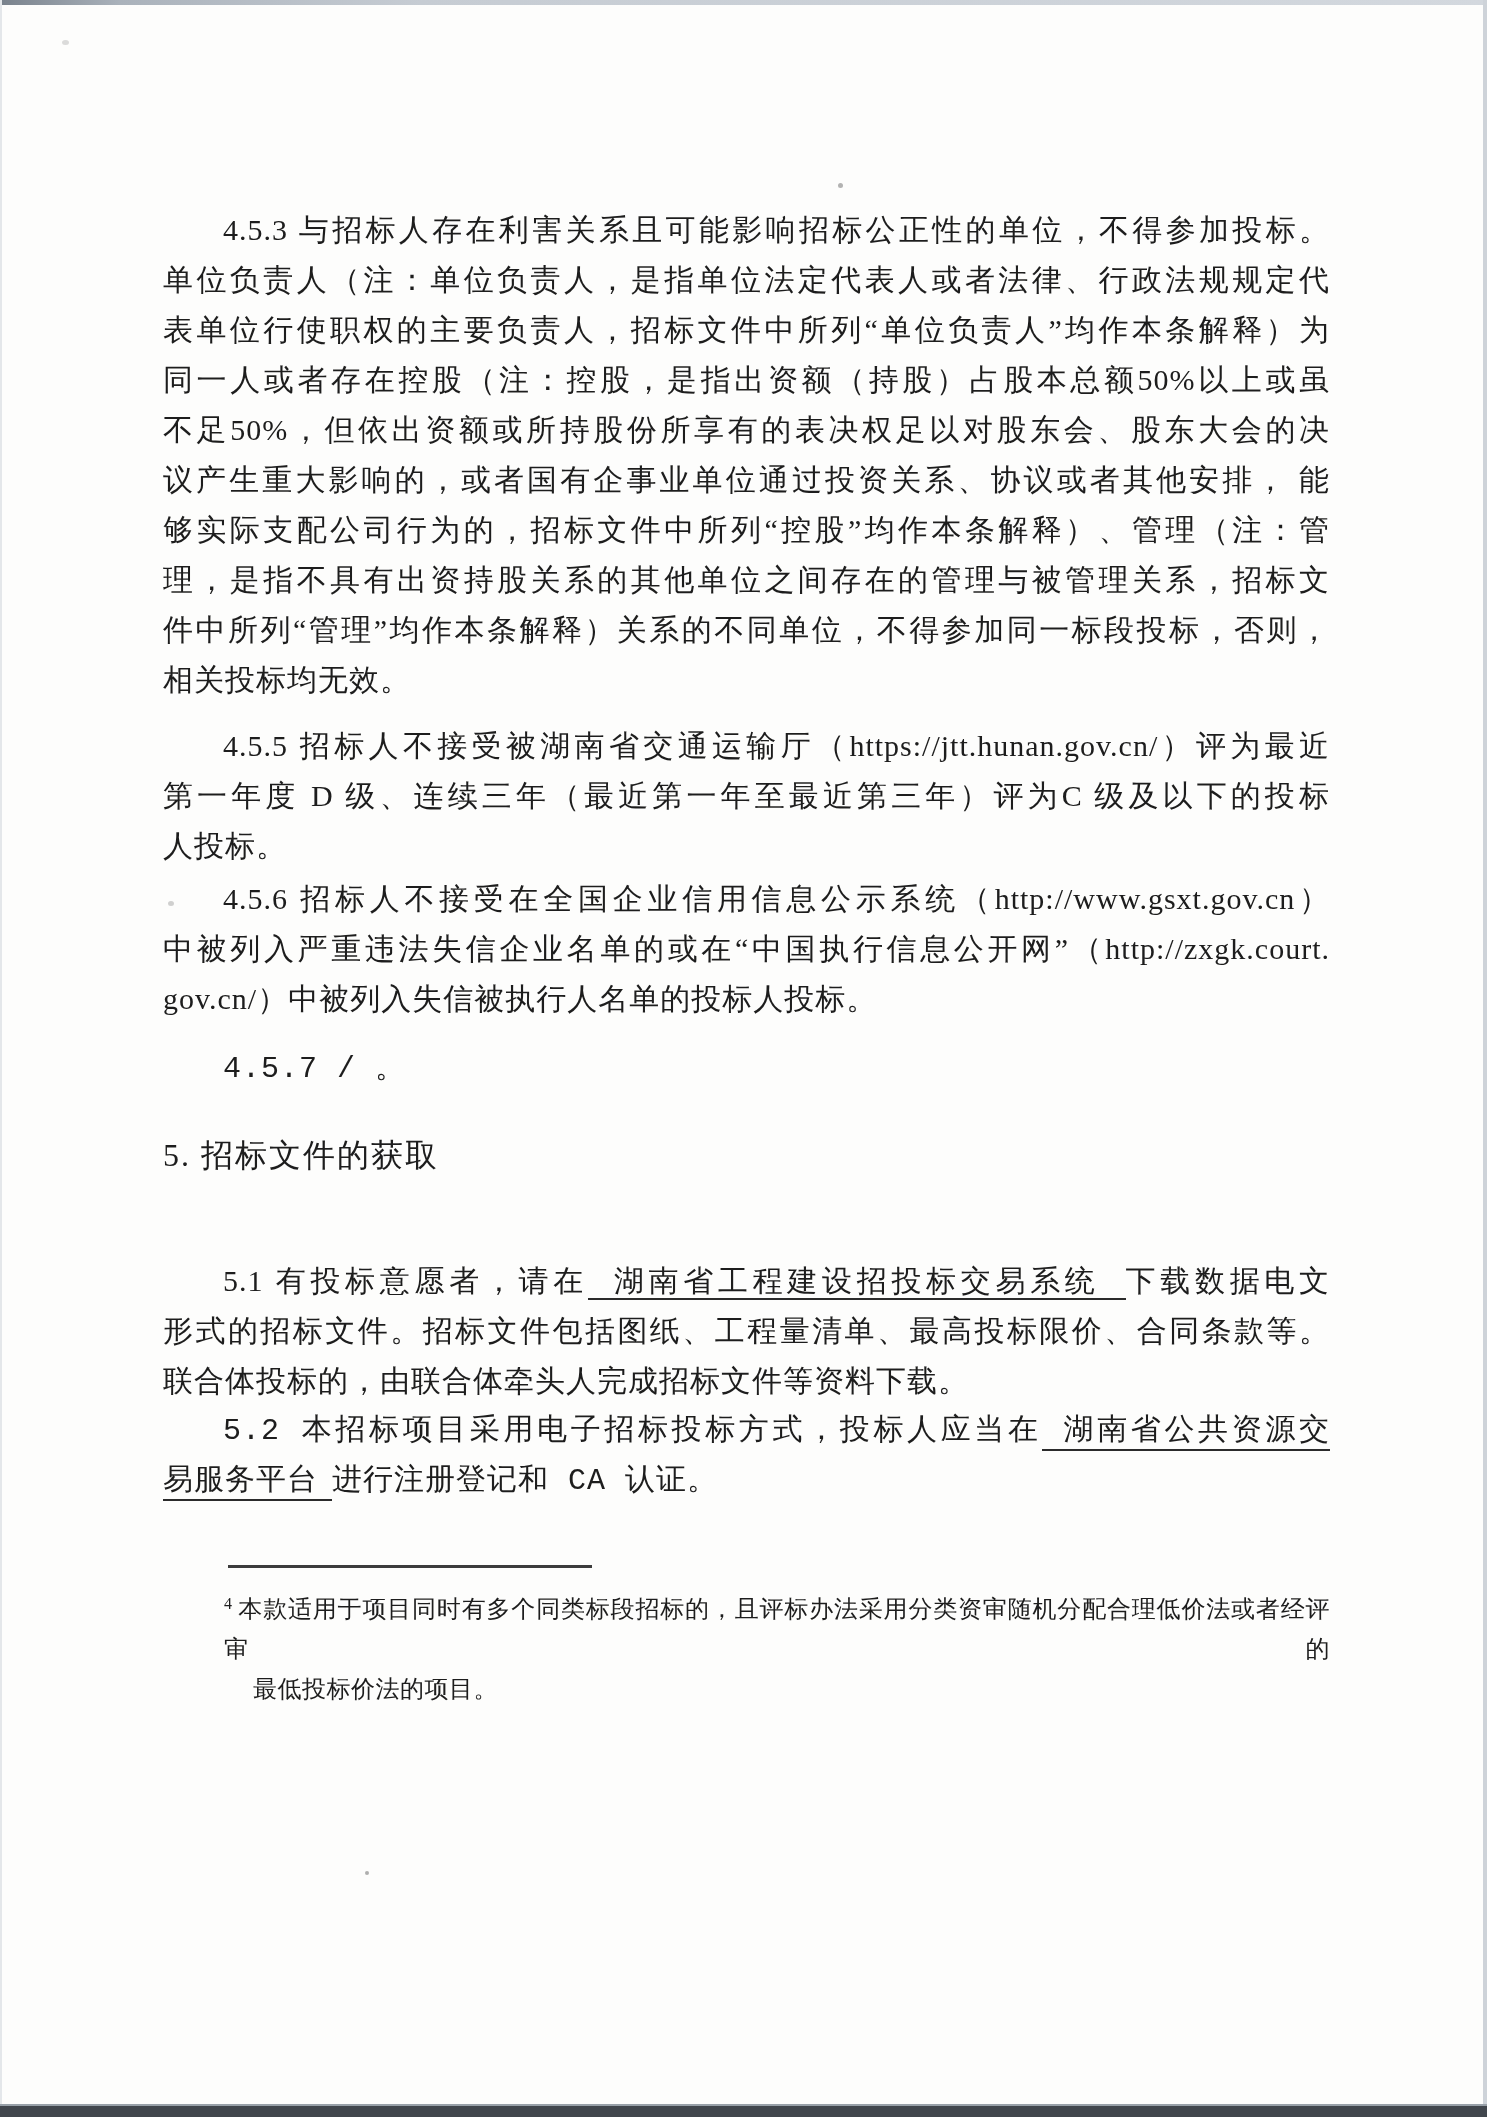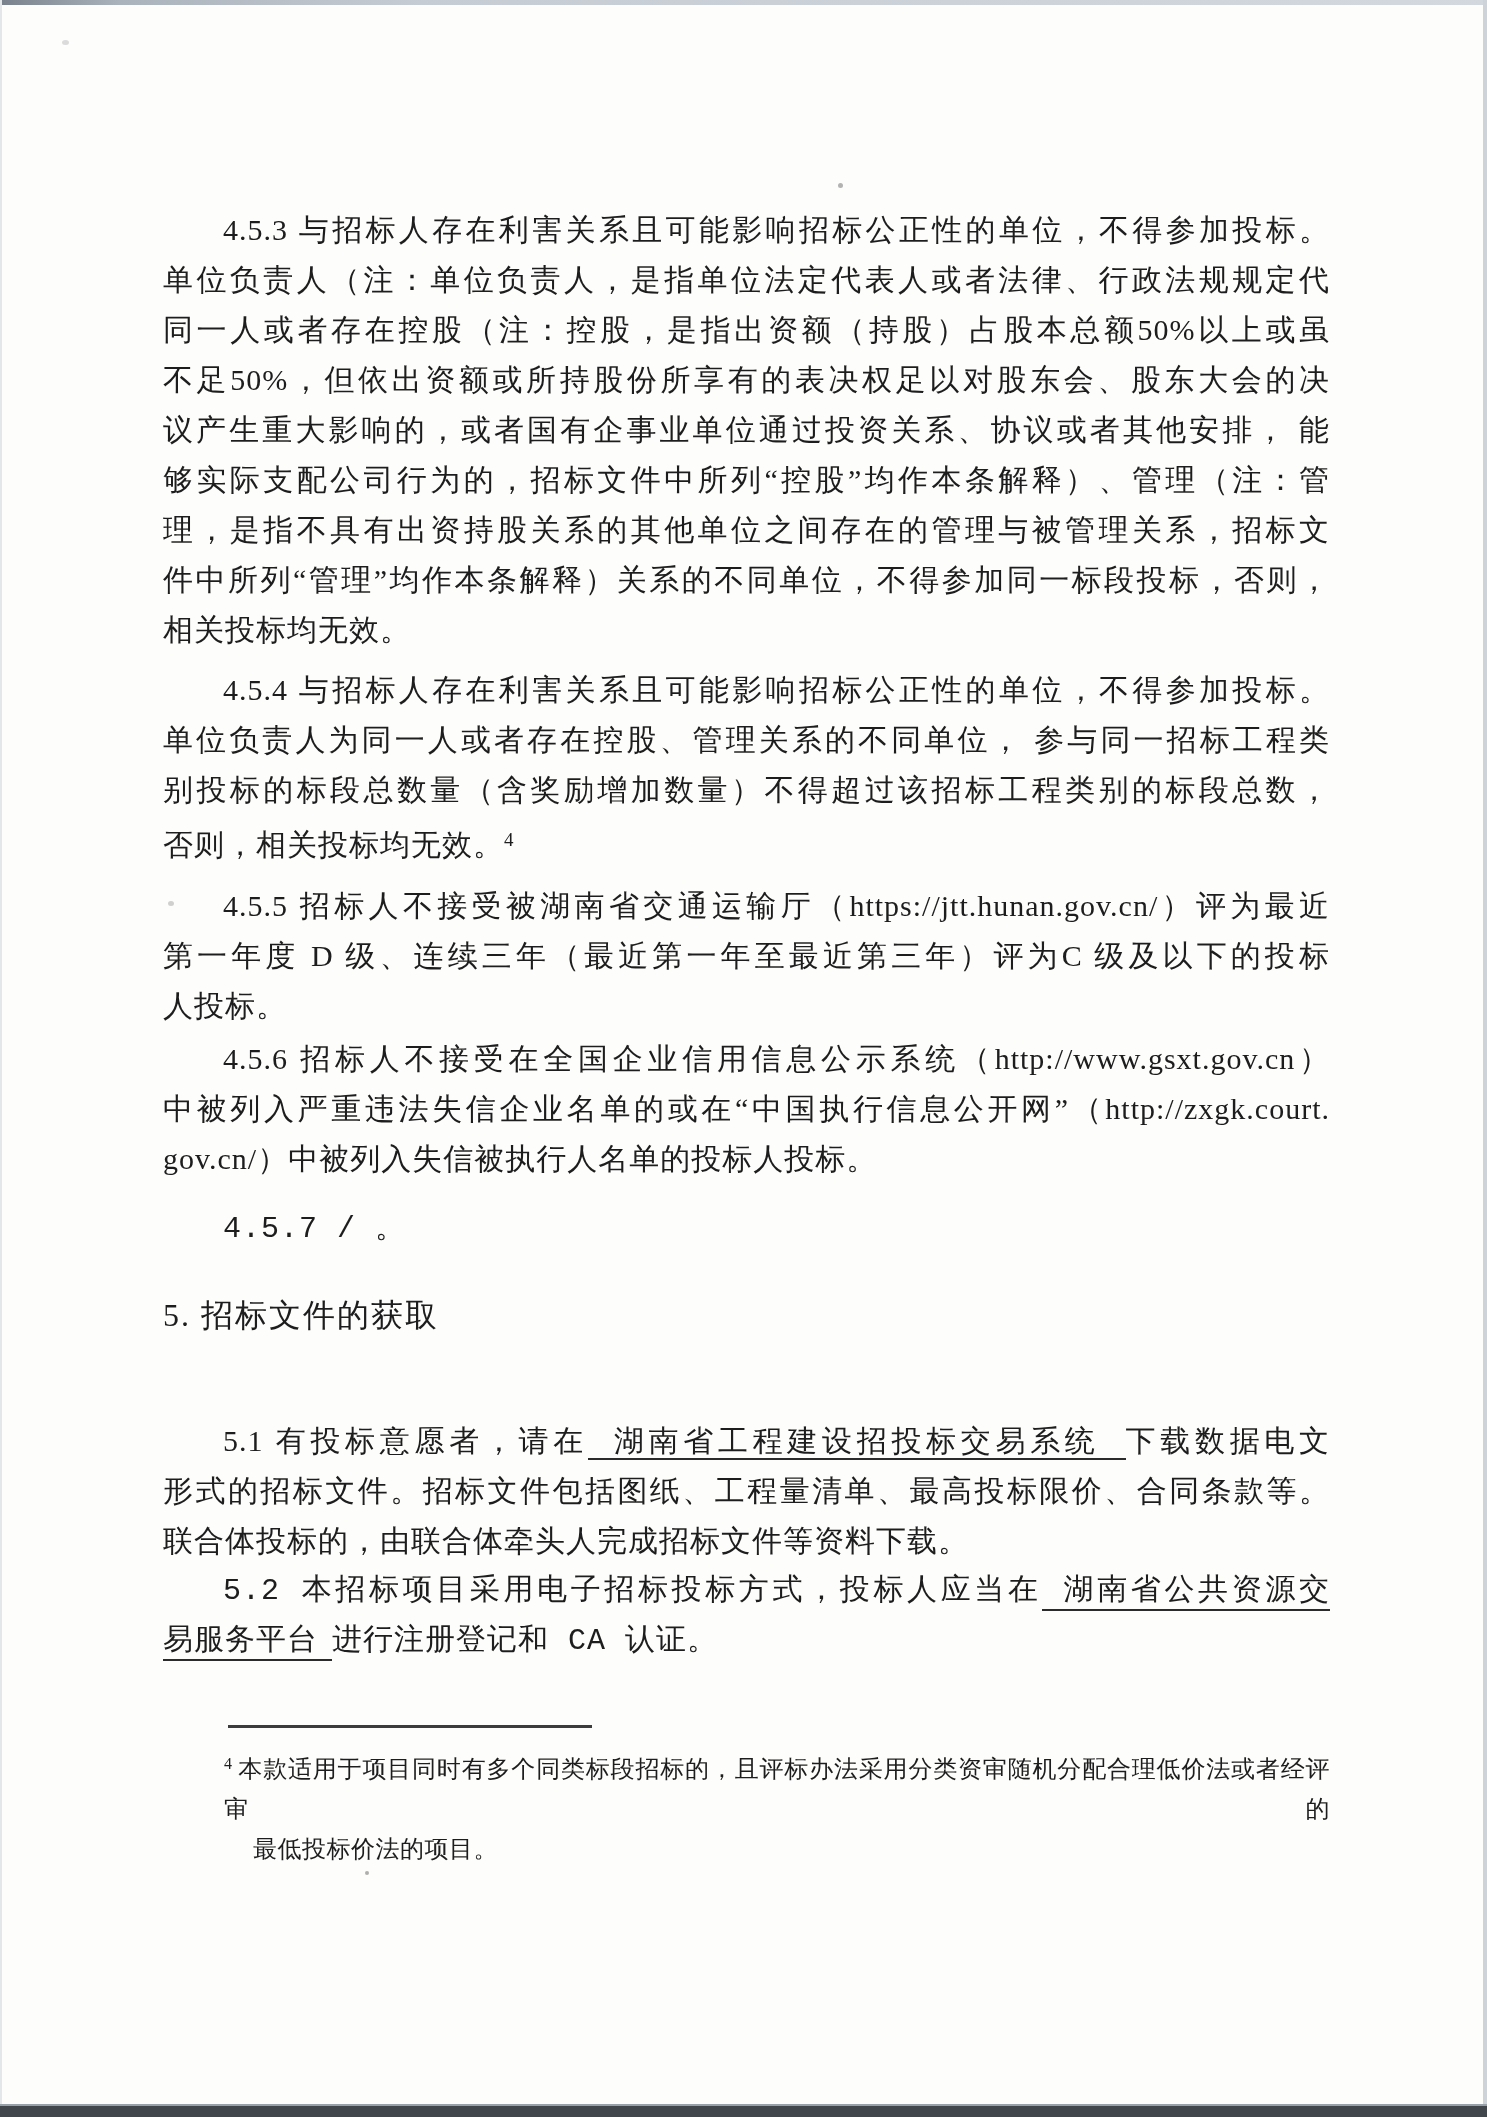--- a/index.html
+++ b/index.html
@@ -61,35 +61,30 @@
   <div class="dot a"></div>
   <div class="dot b"></div>
   <div class="dot c"></div>
   <div class="dot d"></div>
 
   <div class="content">
 
     <div class="para p453">
       <div class="ln j ind">4.5.3 与招标人存在利害关系且可能影响招标公正性的单位，不得参加投标。</div>
       <div class="ln j">单位负责人（注：单位负责人，是指单位法定代表人或者法律、行政法规规定代</div>
+      <div class="ln j">表单位行使职权的主要负责人，招标文件中所列“单位负责人”均作本条解释）为</div>
       <div class="ln j">同一人或者存在控股（注：控股，是指出资额（持股）占股本总额50%以上或虽</div>
       <div class="ln j">不足50%，但依出资额或所持股份所享有的表决权足以对股东会、股东大会的决</div>
       <div class="ln j">议产生重大影响的，或者国有企事业单位通过投资关系、协议或者其他安排， 能</div>
       <div class="ln j">够实际支配公司行为的，招标文件中所列“控股”均作本条解释）、管理（注：管</div>
       <div class="ln j">理，是指不具有出资持股关系的其他单位之间存在的管理与被管理关系，招标文</div>
       <div class="ln j">件中所列“管理”均作本条解释）关系的不同单位，不得参加同一标段投标，否则，</div>
       <div class="ln">相关投标均无效。</div>
     </div>
 
-    <div class="para p454">
-      <div class="ln j ind">4.5.4 与招标人存在利害关系且可能影响招标公正性的单位，不得参加投标。</div>
-      <div class="ln j">单位负责人为同一人或者存在控股、管理关系的不同单位， 参与同一招标工程类</div>
-      <div class="ln j">别投标的标段总数量（含奖励增加数量）不得超过该招标工程类别的标段总数，</div>
-      <div class="ln"><span>否则，相关投标均无效。</span><sup>4</sup></div>
-    </div>
 
     <div class="para p455">
       <div class="ln j ind">4.5.5 招标人不接受被湖南省交通运输厅（https://jtt.hunan.gov.cn/）评为最近</div>
       <div class="ln j">第一年度 D 级、连续三年（最近第一年至最近第三年）评为C 级及以下的投标</div>
       <div class="ln">人投标。</div>
     </div>
 
     <div class="para p456">
       <div class="ln j ind">4.5.6 招标人不接受在全国企业信用信息公示系统（http://www.gsxt.gov.cn）</div>
       <div class="ln j">中被列入严重违法失信企业名单的或在“中国执行信息公开网”（http://zxgk.court.</div>

